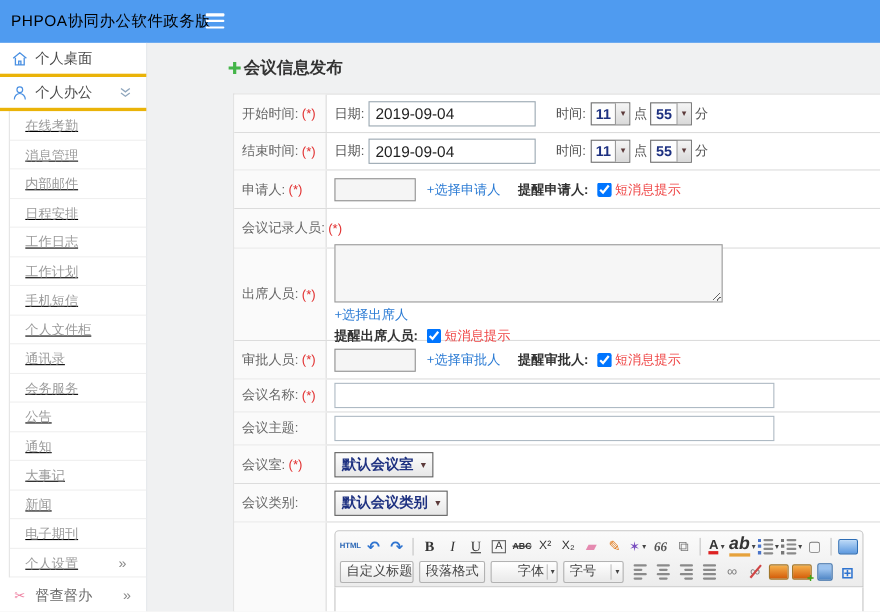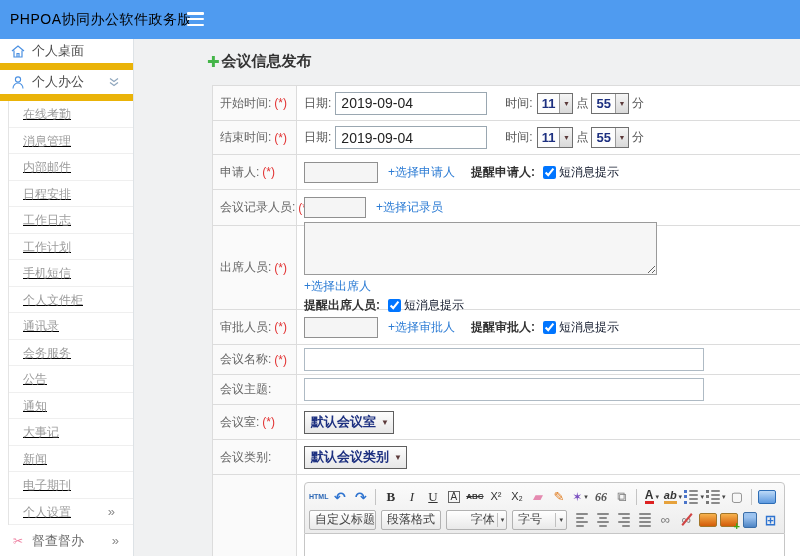--- a/index.html
+++ b/index.html
@@ -7,21 +7,21 @@
   body { font-family: "Liberation Sans", "DejaVu Sans", sans-serif; background: #f0f1f2; position: relative; font-size: 12px; }
 
   
   .header { position: absolute; left: 0; top: 0; width: 800px; height: 39px; background: #4f9bf0; display: flex; align-items: center; }
   .header .app-title { color: #000000; font-size: 14px; font-weight: normal; margin-left: 10px; letter-spacing: .5px; }
   .burger { position: absolute; left: 187px; top: 12px; width: 17px; height: 14px; display: flex; flex-direction: column; justify-content: space-between; cursor: pointer; }
   .burger span { display: block; height: 2.5px; background: #fff; border-radius: 1px; }
 
   
   .sidebar { position: absolute; left: 0; top: 39px; width: 134px; bottom: 0; background: #fff; border-right: 1px solid #dde2e6; }
-  .top-item { height: 31px; display: flex; align-items: center; padding-left: 9px; font-size: 13px; color: #4a4a4a; cursor: pointer; border-bottom: 7px solid #eab308; position: relative; }
+  .top-item { height: 31px; display: flex; align-items: center; padding-left: 9px; font-size: 13px; color: #4a4a4a; cursor: pointer; border-bottom: 3px solid #eab308; position: relative; }
   .top-item .ticon { width: 18px; display: inline-flex; justify-content: center; margin-right: 5px; }
   .top-item .chev { position: absolute; right: 14px; color: #8fa6bd; }
   .submenu { margin-left: 8px; border-left: 1px solid #e4e4e4; text-decoration: underline; }
   .sub-item { height: 26.5px; line-height: 26.5px; padding-left: 14px; color: #9b9b9b; font-size: 12px; border-bottom: 1px solid #efefef; cursor: pointer; white-space: nowrap; position: relative; }
   .sub-item .chev2 { position: absolute; right: 18px; color: #8a8a8a; font-size: 13px; }
   .top-item .chev2 { position: absolute; right: 14px; color: #8a8a8a; font-size: 13px; }
   .pink-ic { color: #ee7fa0; font-size: 12px; }
 
   
   .main { position: absolute; left: 134px; top: 39px; right: 0; bottom: 0; background: #f0f1f2; overflow: hidden; }
@@ -38,21 +38,21 @@
   .tl { margin-left: 18px; }
   .unit { color: #555; margin: 0 3px; }
   .date-input { width: 152px; height: 23px; border: 1px solid #9aa7b1; font-size: 14px; color: #222; padding-left: 5px; font-family: inherit; }
   .mini-select { display: inline-flex; align-items: stretch; border: 1px solid #6f6f6f; background: #fdfdfd; height: 21px; cursor: pointer; }
   .mini-select .val { padding: 0 4px; color: #1d3080; font-weight: bold; font-size: 13px; display: flex; align-items: center; }
   .mini-select .arr { width: 13px; background: linear-gradient(#f5f5f5,#d9d9d9); border-left: 1px solid #9a9a9a; display: flex; align-items: center; justify-content: center; font-size: 7px; color: #5c3a3a; }
   .small-input { width: 74px; height: 21px; border: 1px solid #909090; background: #f5f5f5; }
   .link { color: #2b7bd4; margin-left: 10px; text-decoration: none; cursor: pointer; white-space: nowrap; }
   .remind { font-weight: bold; color: #333; margin-left: 16px; white-space: nowrap; }
   .smsbox { margin-left: 8px; }
-  .smslabel { color: #0f172a; margin-left: 3px; }
+  .smslabel { color: #ef4444; margin-left: 3px; }
   .big-textarea { width: 353px; height: 53px; border: 1px solid #9a9a9a; background: #f6f6f6; resize: both; display: block; }
   .wide-input { width: 400px; height: 23px; border: 1px solid #aebac4; font-family: inherit; font-size: 13px; padding-left: 4px; }
   .big-select { display: inline-flex; align-items: center; border: 1px solid #5f5f5f; background: linear-gradient(#fdfdfd,#e7e7e7); height: 23px; padding: 0 4px 0 6px; font-weight: bold; color: #1d3080; font-size: 13px; cursor: pointer; }
   .big-select .arr { font-size: 8px; color: #5c3a3a; margin-left: 5px; }
 
   
   .editor { width: 481px; }
   .toolbar { background: linear-gradient(#fbfbfb,#ececec); border: 1px solid #c6c6c6; border-radius: 4px 4px 0 0; padding: 2px 3px; }
   .tb-row { display: flex; align-items: center; flex-wrap: nowrap; min-height: 23px; }
   .tbtn { display: inline-flex; align-items: center; justify-content: center; min-width: 19px; height: 19px; margin: 0 1px; border-radius: 2px; color: #555; cursor: pointer; position: relative; font-size: 12px; }
@@ -66,21 +66,21 @@
   .g-underline .gl { text-decoration: underline; font-family: "Liberation Serif", serif; font-size: 13px; color: #333; }
   .g-boxed .gl { border: 1px solid #666; padding: 0 2px; font-size: 10px; color: #333; }
   .g-strike .gl { font-size: 8px; text-decoration: line-through; color: #333; font-weight: bold; }
   .g-small .gl { font-size: 11px; color: #333; }
   .g-pink { color: #e58ab0; font-size: 13px; }
   .g-orange { color: #e07818; font-size: 13px; }
   .g-purple { color: #7a4fc0; font-size: 12px; }
   .g-quote .gl { font-family: "Liberation Serif", serif; font-weight: bold; font-style: italic; color: #555; }
   .g-gray { color: #7a7a7a; font-size: 13px; }
   .g-fontcolor .gl { border-bottom: 3px solid #d22; font-size: 12px; font-weight: bold; color: #333; }
-  .g-highlight .gl { border-bottom: 3px solid #e6a23c; font-size: 11px; font-weight: bold; font-style: italic; color: #333; }
+  .g-highlight .gl { border-bottom: 3px solid #e6a23c; font-size: 16px; font-weight: bold; font-style: italic; color: #333; }
   .g-slash::after { content: ""; position: absolute; left: 9px; top: 2px; width: 2px; height: 15px; background: #d04545; transform: rotate(40deg); }
   .barbox { display: flex; flex-direction: column; gap: 2px; }
   .barbox i { width: 12px; height: 2px; background: #8a8a8a; display: block; border-radius: 1px; }
   .b-left i:nth-child(even) { width: 8px; }
   .b-center i:nth-child(even) { width: 8px; align-self: center; }
   .b-right i:nth-child(even) { width: 8px; align-self: flex-end; }
   .b-ol { border-left: 3px dotted #4a74c9; padding-left: 2px; }
   .b-ol i, .b-ul i { width: 9px; }
   .b-ul { border-left: 3px dotted #777; padding-left: 2px; }
   .pic::before { content: ""; display: block; width: 16px; height: 12px; border: 1px solid #a2762a; background: linear-gradient(#f7b24d,#d35c09); border-radius: 2px; }
@@ -218,24 +218,20 @@
         <input type="checkbox" checked="" class="smsbox" style="">
         <span class="smslabel">短消息提示</span>
       </div>
     </div>
 
     <div class="row" style="height:36px">
       <div class="cl">
         <span>会议记录人员:</span>
           <span class="req">(*)</span>
       </div>
-      <div class="cf">
-        <input class="small-input" style="width: 62px;">
-        <a class="link">+选择记录员</a>
-      </div>
     </div>
 
     <div class="row" style="height:84px">
       <div class="cl">
         <span>出席人员:</span>
           <span class="req">(*)</span>
       </div>
       <div class="cf block">
         <textarea class="big-textarea" style=""></textarea>
         <div style="margin-top:3px;"><a class="link" style="margin-left:0">+选择出席人</a></div>

